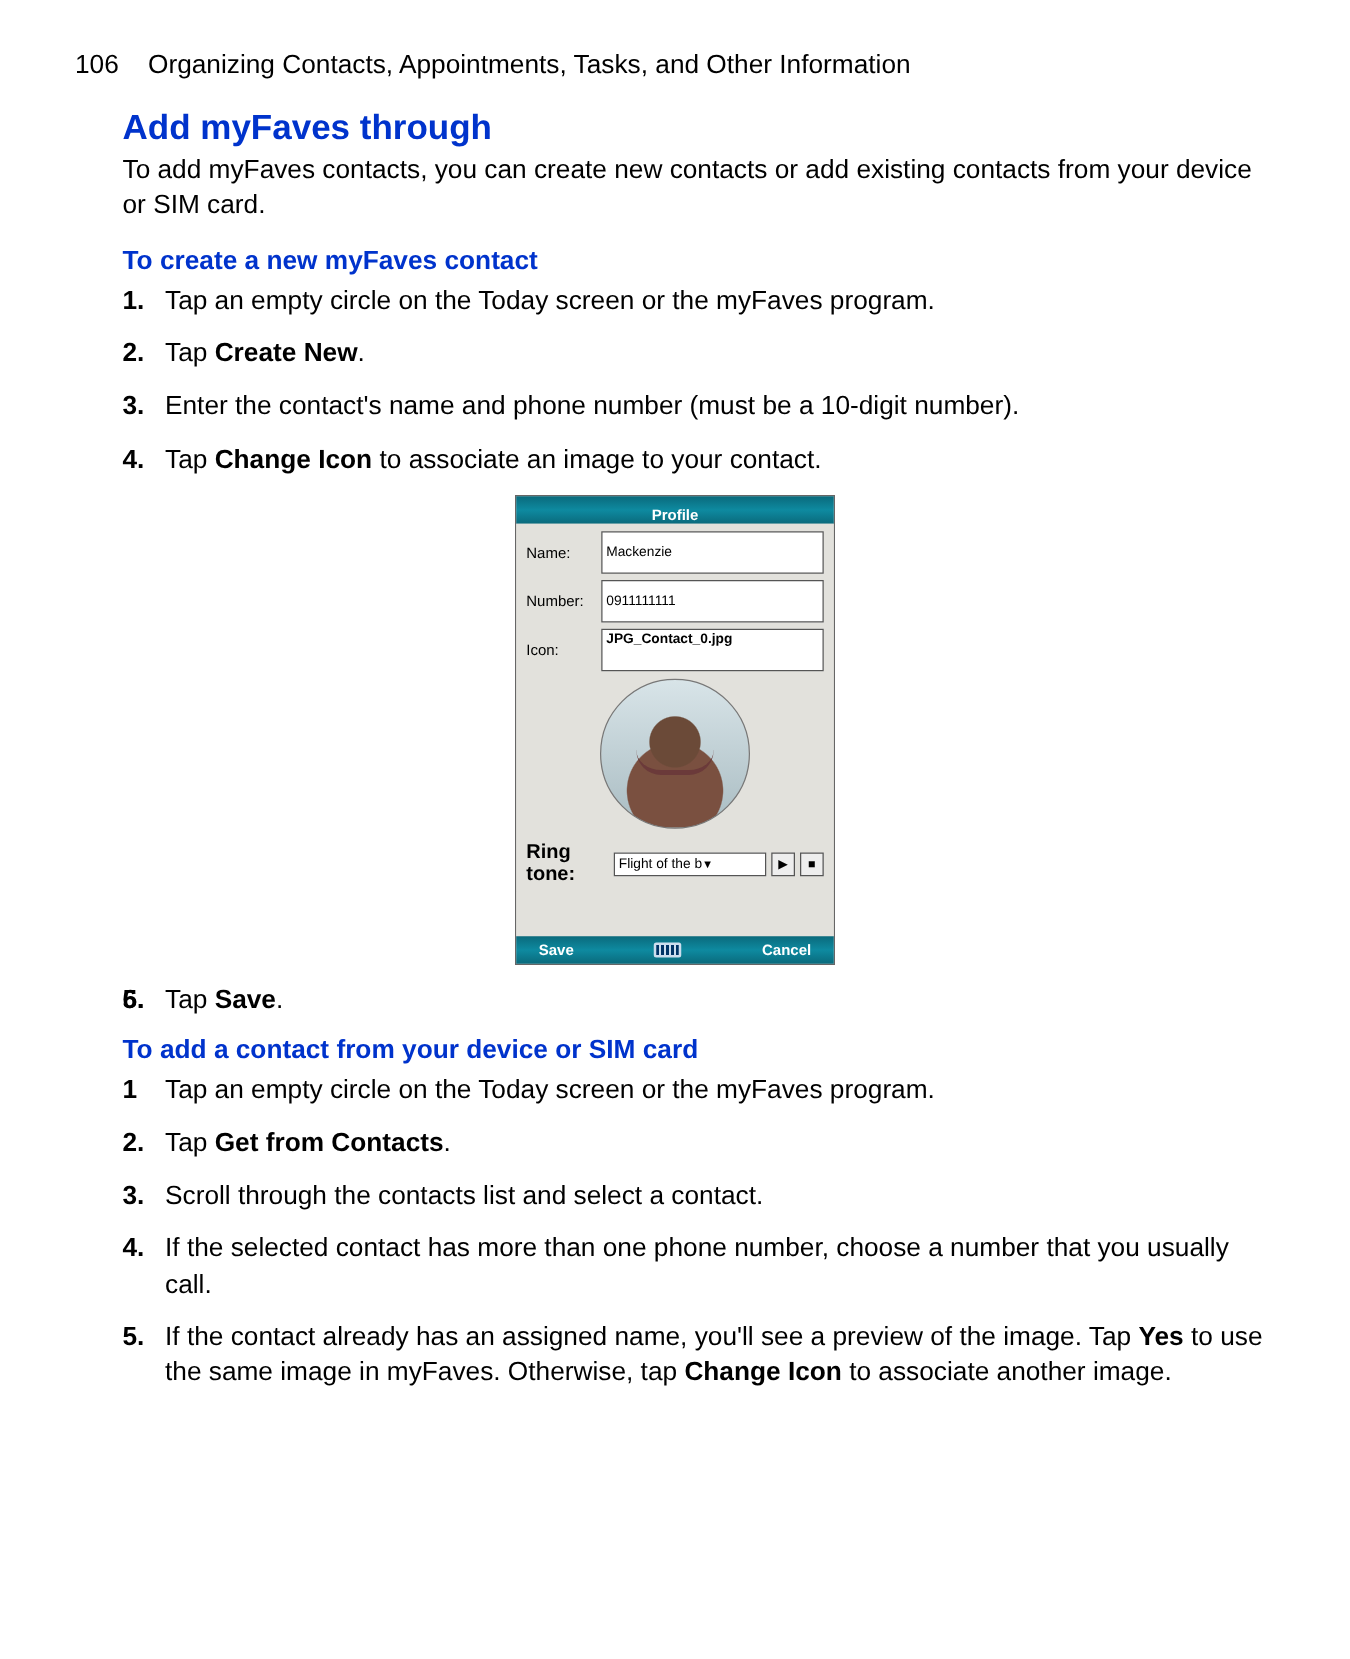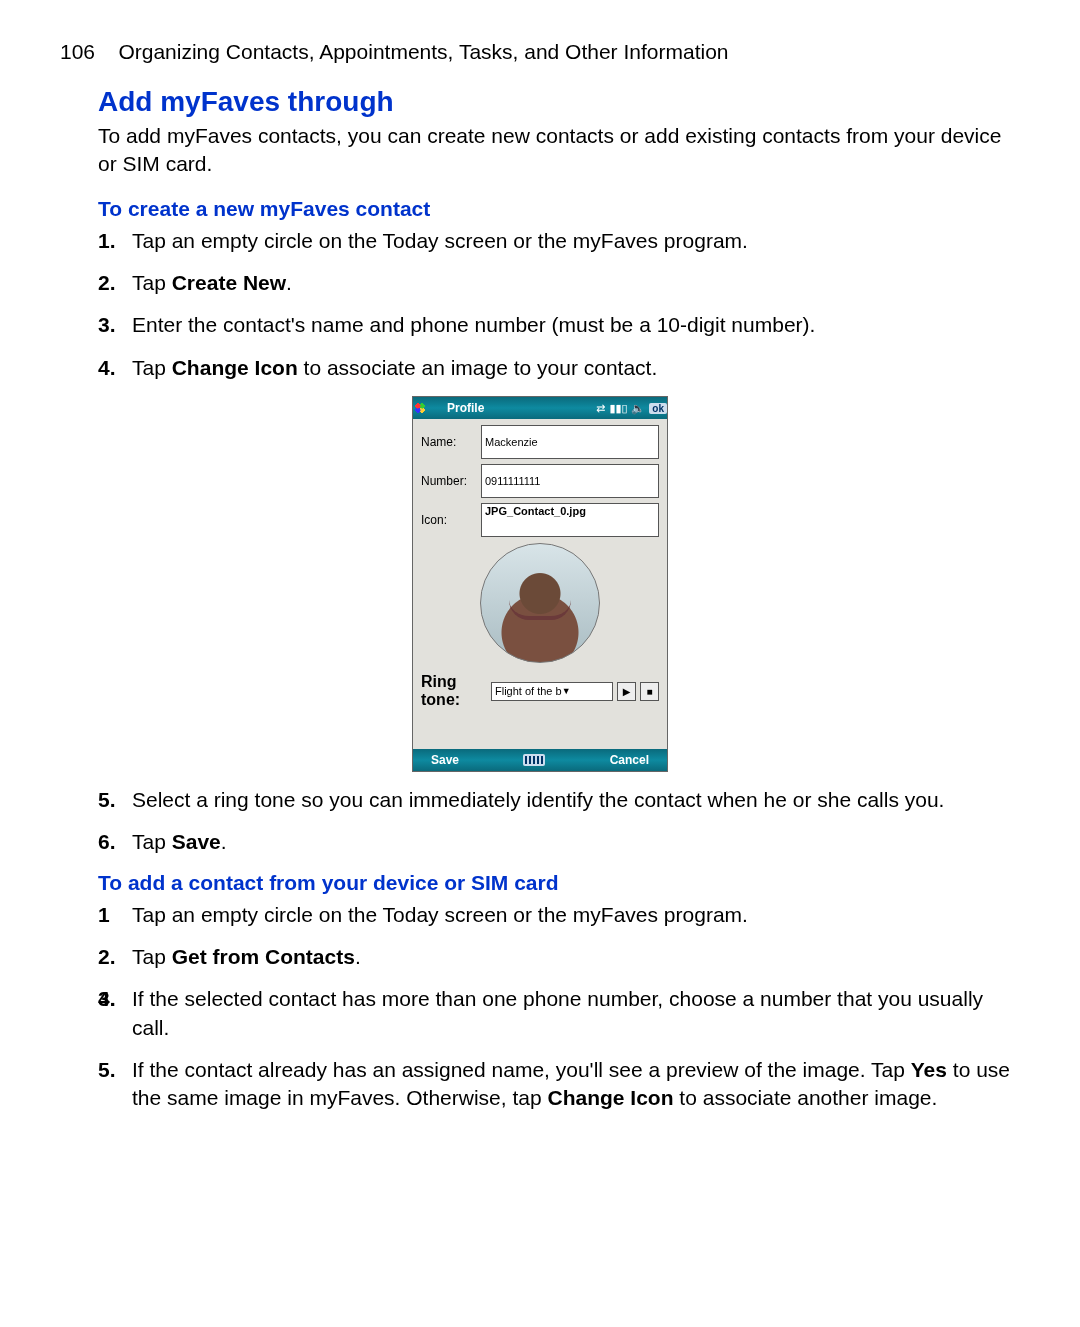--- a/index.html
+++ b/index.html
@@ -66,21 +66,22 @@
     font-family: Tahoma, sans-serif;
     font-size: 12px;
   }
   .titlebar {
     background: linear-gradient(#0a6a7c, #0e8aa0 50%, #0a6a7c);
     color: #fff;
     display: flex;
     align-items: center;
     height: 22px;
     padding: 0 0;
-    gap: 20px;
+    gap: 8px;
+    flex-direction: column;
   }
   .titlebar .start-icon {
     width: 14px; height: 14px;
     background: radial-gradient(circle at 35% 35%, #f33 20%, transparent 21%),
                 radial-gradient(circle at 65% 35%, #3c3 20%, transparent 21%),
                 radial-gradient(circle at 35% 65%, #33f 20%, transparent 21%),
                 radial-gradient(circle at 65% 65%, #fc3 20%, transparent 21%);
     border-radius: 2px;
   }
   .titlebar .title-text { font-weight: bold; flex: 1; font-size: 12px; }
@@ -197,24 +198,24 @@
     <div class="spacer"></div>
     <div class="bottombar">
       <span>Save</span>
       <span class="kb-icon"></span>
       <span>Cancel</span>
     </div>
   </div>
 </div>
 
 <ol class="steps">
-  <li><span class="num">5.</span><span>Select a ring tone so you can immediately identify the contact when he or she calls you.</span></li>
+  <li><span class="num">5.</span></li>
   <li><span class="num">6.</span><span>Tap </span><span class="bold">Save</span><span>.</span></li>
 </ol>
 
 <div class="sub-heading">To add a contact from your device or SIM card</div>
 <ol class="steps">
   <li><span class="num">1</span><span>Tap an empty circle on the Today screen or the myFaves program.</span></li>
   <li><span class="num">2.</span><span>Tap </span><span class="bold">Get from Contacts</span><span>.</span></li>
-  <li><span class="num">3.</span></li>
+  <li><span class="num">3.</span><span>Scroll through the contacts list and select a contact.</span></li>
   <li><span class="num">4.</span><span>If the selected contact has more than one phone number, choose a number that you usually call.</span></li>
   <li><span class="num">5.</span><span>If the contact already has an assigned name, you'll see a preview of the image. Tap </span><span class="bold">Yes</span><span> to use the same image in myFaves. Otherwise, tap </span><span class="bold">Change Icon</span><span> to associate another image.</span></li>
 </ol>
 
 </body></html>

